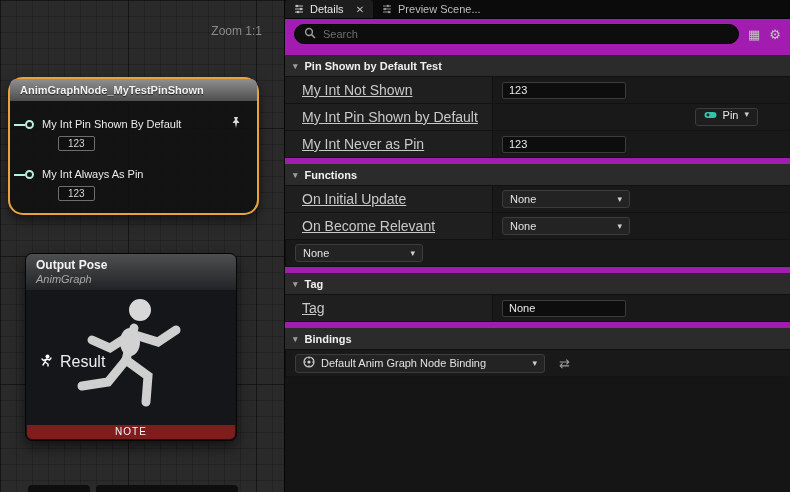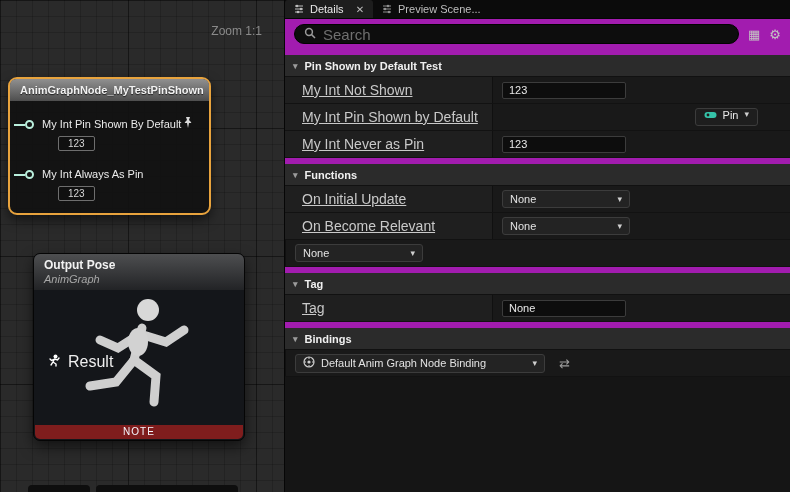--- a/index.html
+++ b/index.html
@@ -15,22 +15,22 @@
       linear-gradient(to right, rgba(0,0,0,.16) 1px, transparent 1px),
       linear-gradient(to bottom, rgba(0,0,0,.16) 1px, transparent 1px),
       linear-gradient(to right, rgba(0,0,0,.38) 1px, transparent 1px),
       linear-gradient(to bottom, rgba(0,0,0,.38) 1px, transparent 1px);
     background-size:16px 16px,16px 16px,128px 128px,128px 128px;
     border-right:1px solid #060606;
   }
   .zoom-label { position:absolute; top:24px; right:22px; color:rgba(155,155,155,.85);
     font-size:12px; font-weight:normal; }
 
-  .node1 { position:absolute; left:8px; top:77px; width:203px;
-    border:2px solid #e8a33d; border-radius:9px; background:rgba(17,17,17,.92);
+  .node1 { position:absolute; left:8px; top:77px; width:251px;
+    border:2px solid #e8a33d; border-radius:15px; background:rgba(17,17,17,.92);
     box-shadow:0 5px 12px rgba(0,0,0,.55); }
   .node1-header { height:22px; line-height:22px; padding-left:10px;
     background:linear-gradient(180deg,#909090,#4e4e4e);
     border-radius:6px 6px 0 0; color:#f2f2f2; font-size:11px; font-weight:bold;
     text-shadow:0 1px 1px rgba(0,0,0,.7); white-space:nowrap; overflow:hidden; }
   .node1-body { padding:9px 0 12px; }
   .pin-group { margin-top:6px; }
   .pin-head { display:flex; align-items:center; position:relative; height:16px; }
   .pin-icon { width:9px; height:9px; border:2px solid #b9efdc; border-radius:50%;
     margin-left:15px; position:relative; flex:0 0 auto; }
@@ -38,21 +38,21 @@
     width:11px; height:2px; background:#b9efdc; }
   .pin-label { margin-left:8px; color:#eaeaea; font-size:11px; white-space:nowrap; }
   .pin-toggle { position:absolute; right:14px; top:0; width:14px; height:14px; }
   .pin-value { display:inline-block; margin:4px 0 0 48px; padding:1px 9px;
     background:#101010; border:1px solid #6e6e6e; border-radius:2px;
     color:#d6d6d6; font-size:10px; }
   .pin-group + .pin-group { margin-top:15px; }
 
   .node2 { position:absolute; left:25px; top:253px; width:212px; height:188px;
     background:#14161a; border:1px solid #050505; border-radius:7px;
-    overflow:hidden; box-shadow:0 6px 14px rgba(0,0,0,.55);margin-left:8px; }
+    overflow:hidden; box-shadow:0 6px 14px rgba(0,0,0,.55); }
   .node2-header { padding:4px 0 5px 10px;
     background:linear-gradient(180deg,rgba(125,125,125,.55),rgba(55,55,55,.40)); }
   .node2-title { color:#f2f2f2; font-size:12px; font-weight:bold; }
   .node2-subtitle { color:#a8a8a8; font-size:11px; font-style:italic; margin-top:1px; }
   .mannequin { position:absolute; left:38px; top:36px; }
   .result-row { position:absolute; left:14px; top:99px; display:flex;
     align-items:center; gap:7px; }
   .result-label { color:#eeeeee; font-size:16px; }
   .note-bar { position:absolute; left:1px; right:1px; bottom:1px; height:14px;
     line-height:14px; background:#7f1d1d; color:#f4f8ff; font-size:10px;
@@ -70,21 +70,21 @@
     font-size:11px; color:#bfbfbf; }
   .tab.active { background:#1d1d1d; color:#e9e9e9; border-radius:3px 3px 0 0; }
   .tab-close { color:#bdbdbd; font-size:10px; margin-left:6px; }
   .tab-icon { display:inline-flex; }
 
   .searchrow { height:30px; display:flex; align-items:center; gap:9px;
     padding:0 9px; }
   .searchbox { flex:1; display:flex; align-items:center; gap:7px; height:20px;
     background:#0d0d0d; border:1px solid #020202; border-radius:11px; padding:0 9px; }
   .searchbox input { flex:1; background:transparent; border:0; outline:0;
-    color:#dddddd; font-size:15px; font-family:"Liberation Sans",sans-serif; }
+    color:#dddddd; font-size:11px; font-family:"Liberation Sans",sans-serif; }
   .searchbox input::placeholder { color:#6f6f6f; }
   .toolbar-icon { color:#c3c3c3; font-size:13px; line-height:1; cursor:default; }
 
   .section-header { height:22px; margin-top:6px; display:flex; align-items:center;
     gap:7px; padding-left:8px; background:#2b2b2b; border-bottom:1px solid #111;
     color:#f0f0f0; font-size:11px; font-weight:bold; }
   .section-chev { color:#9c9c9c; font-size:9px; }
 
   .prow { height:27px; display:flex; align-items:stretch;
     border-bottom:1px solid #121212; }

